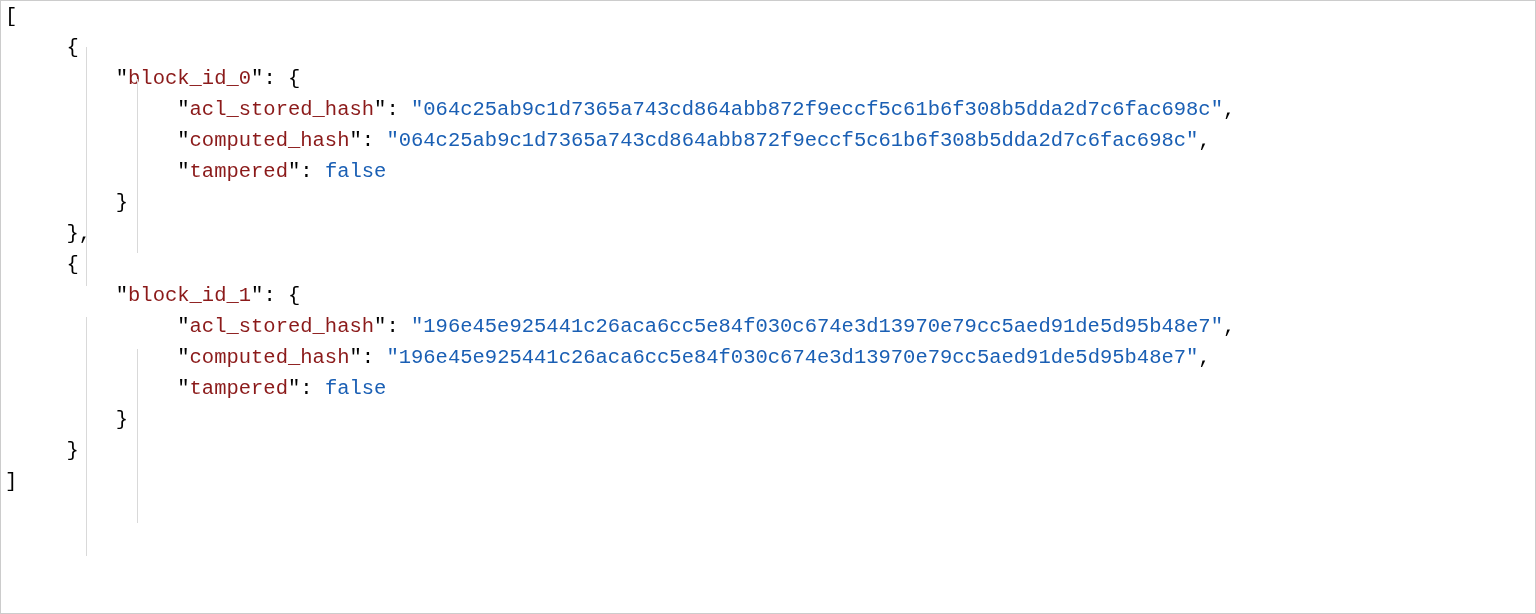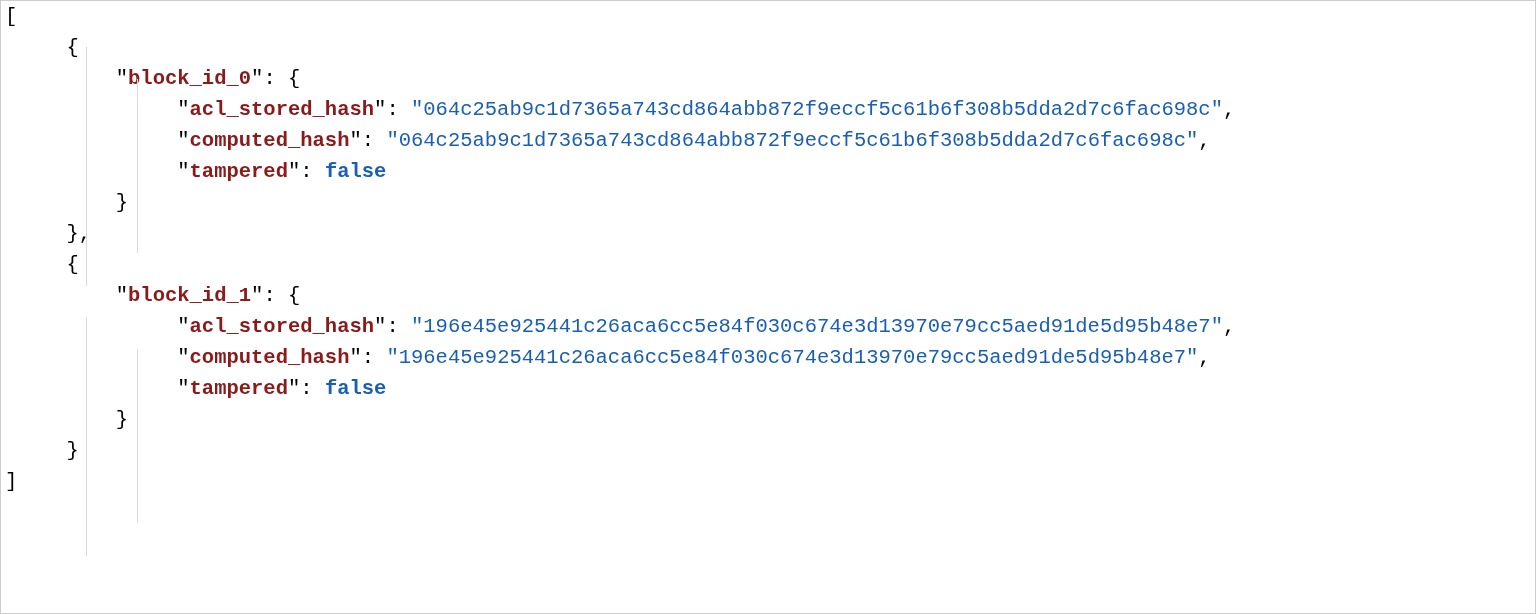--- a/index.html
+++ b/index.html
@@ -25,23 +25,23 @@
   }
   pre.json {
     margin: 0;
     padding: 0 0 0 4px;
     white-space: pre;
     font-family: inherit;
     font-size: inherit;
     line-height: 31px;
   }
   .punct { color: #000; }
-  .key   { color: #8b1a1a; font-weight: bold; }     
+  .key   { color: #8b1a1a; }     
   .str   { color: #1a5fb4; }     
-  .kw    { color: #1a5fb4; font-weight: bold; }     
+  .kw    { color: #1a5fb4; }     
   
   .guide {
     position: absolute;
     top: 0;
     width: 0;
     border-left: 1px solid #d9d9d9;
   }
   .g1 { left: 85px;  top: 46px;  height: 239px; }   
   .g2 { left: 136px; top: 78px;  height: 174px; }   
   .g3 { left: 85px;  top: 316px; height: 239px; }   

